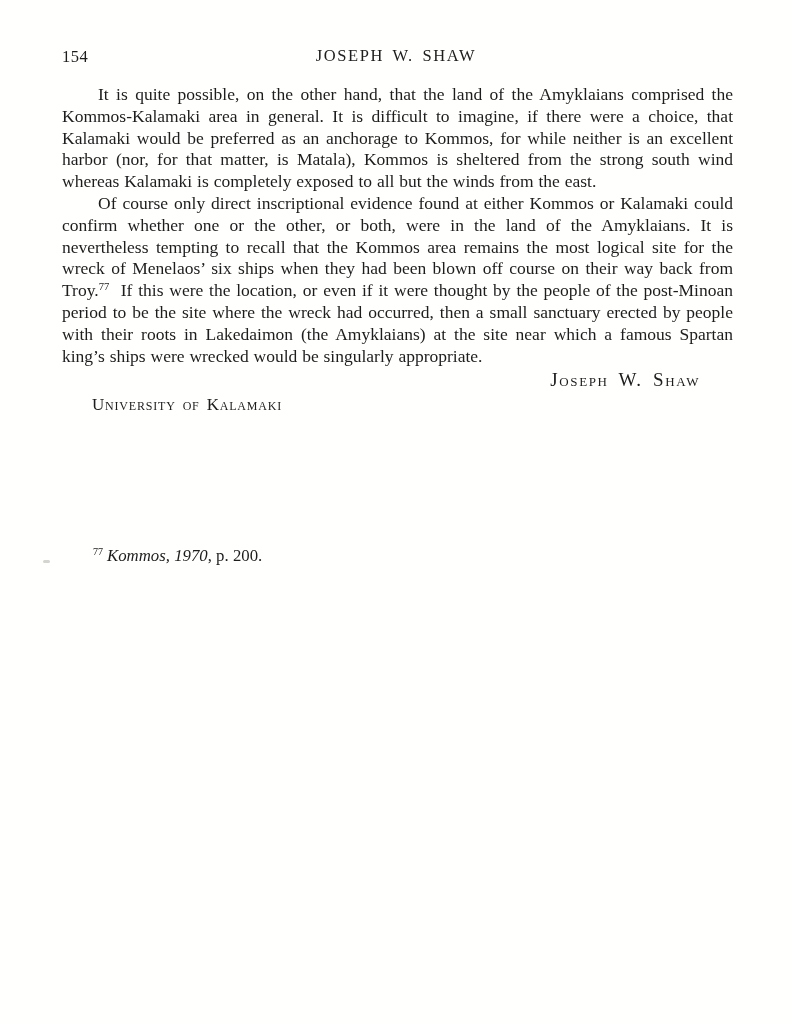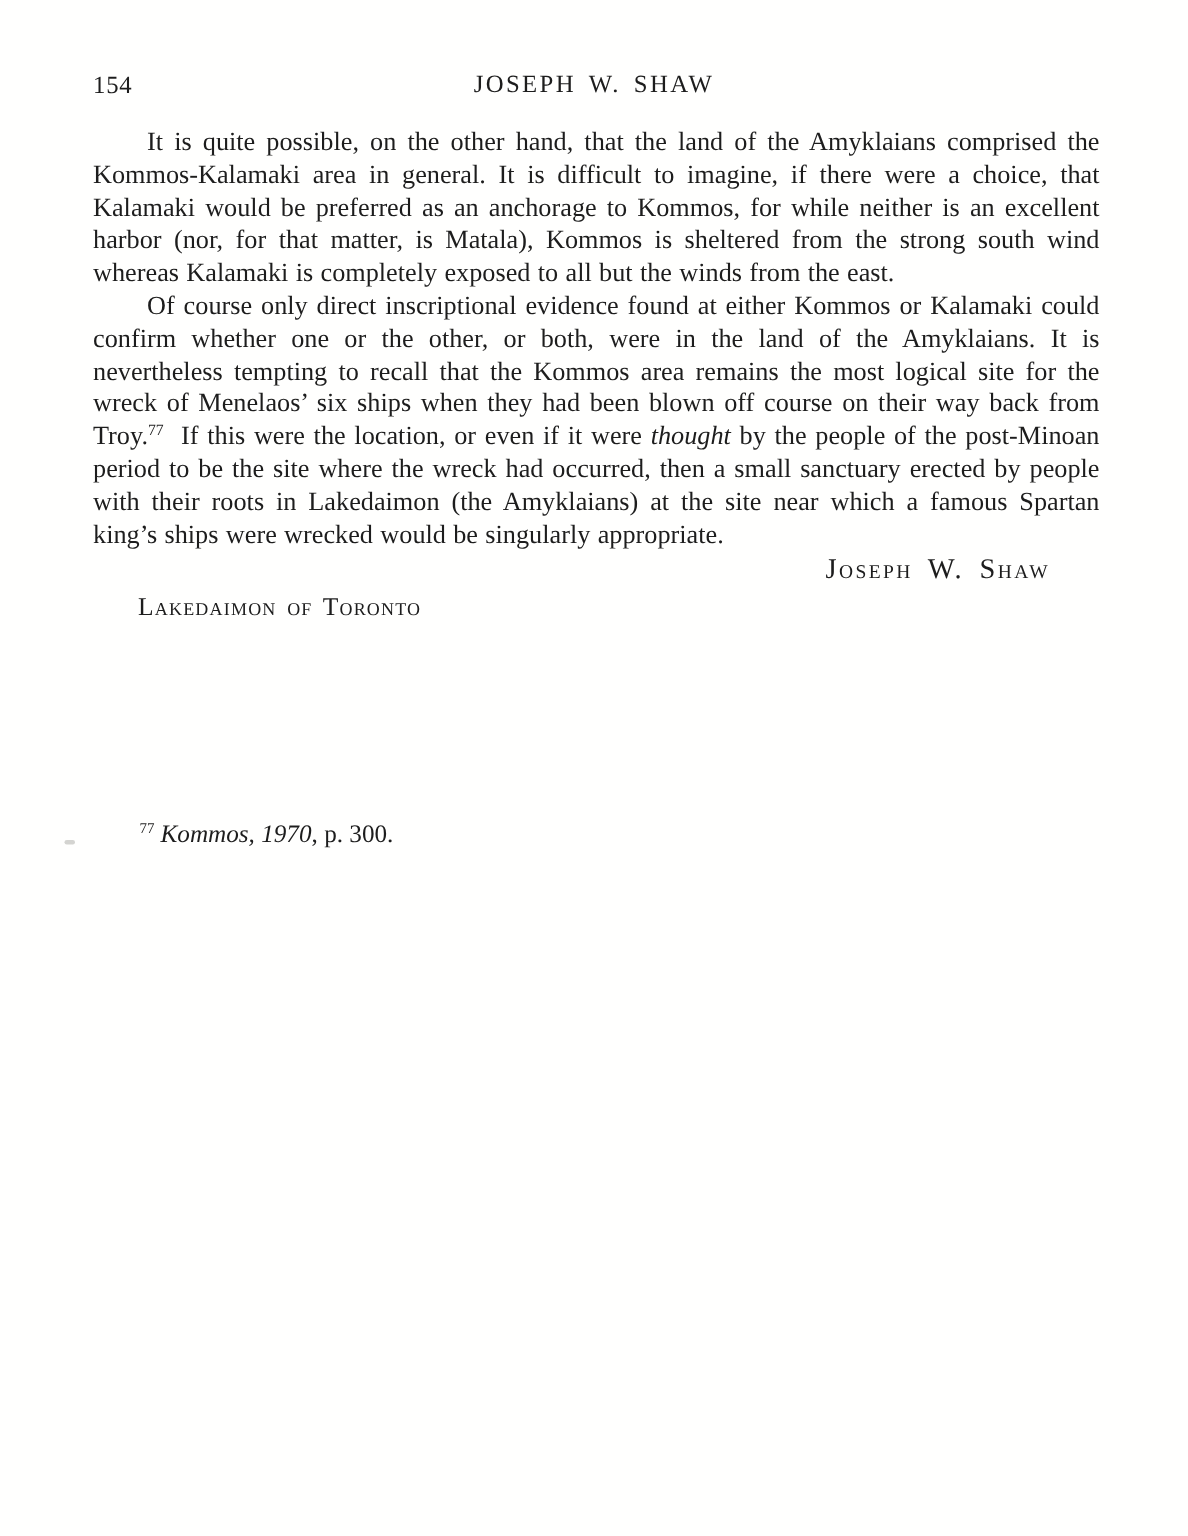--- a/index.html
+++ b/index.html
@@ -45,21 +45,21 @@
     left: 62px;
     width: 671px;
   }
   .body-text p {
     font-size: 17.5px;
     line-height: 21.8px;
     text-align: justify;
     word-spacing: 0.5px;
   }
   .body-text p.indented { text-indent: 36px; }
-  .emph { font-style: italic; }
+  .emph { }
   sup.fn-ref {
     font-size: 10.5px;
     line-height: 0;
     vertical-align: 6px;
     letter-spacing: 0;
   }
   
   .signature {
     margin-top: 2px;
     padding-right: 33px;
@@ -119,22 +119,22 @@
   </div>
 
   <div class="body-text">
 
     <p class="indented">It is quite possible, on the other hand, that the land of the Amyklaians comprised the Kommos-Kalamaki area in general. It is difficult to imagine, if there were a choice, that Kalamaki would be preferred as an anchorage to Kommos, for while neither is an excellent harbor (nor, for that matter, is Matala), Kommos is sheltered from the strong south wind whereas Kalamaki is completely exposed to all but the winds from the east.</p>
 
     <p class="indented"><span>Of course only direct inscriptional evidence found at either Kommos or Kalamaki could confirm whether one or the other, or both, were in the land of the Amyklaians. It is nevertheless tempting to recall that the Kommos area remains the most logical site for the wreck of Menelaos’ six ships when they had been blown off course on their way back from Troy.</span><sup class="fn-ref">77</sup><span>&nbsp; If this were the location, or even if it were </span><span class="emph">thought</span><span> by the people of the post-Minoan period to be the site where the wreck had occurred, then a small sanctuary erected by people with their roots in Lakedaimon (the Amyklaians) at the site near which a famous Spartan king’s ships were wrecked would be singularly appropriate.</span></p>
 
     <div class="signature">Joseph W. Shaw</div>
 
-    <div class="affiliation">Lakedaimon of Toronto</div>
+    <div class="affiliation">University of Kalamaki</div>
   </div>
 
   <div class="footnote">
-    <div class="fn-line"><sup class="fn-marker">77</sup><span class="fn-italic">Kommos, 1970</span><span>, p. 300.</span></div>
+    <div class="fn-line"><sup class="fn-marker">77</sup><span class="fn-italic">Kommos, 1970</span><span>, p. 200.</span></div>
   </div>
 
   <div class="scan-artifact"></div>
 
 </div>
 
 </body></html>

